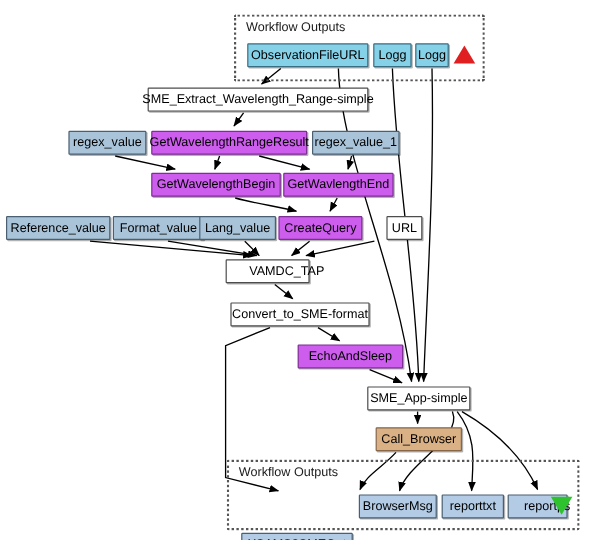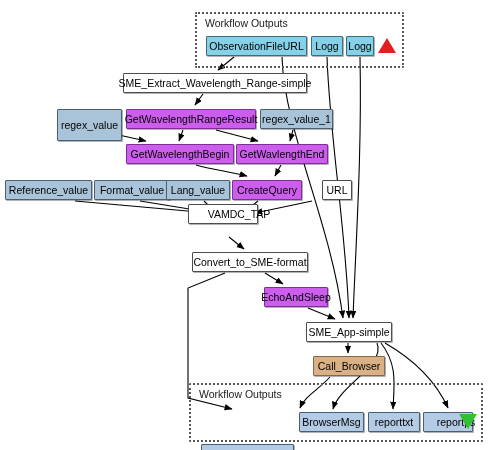--- a/index.html
+++ b/index.html
@@ -130,36 +130,36 @@
 
   <div class="group-box" style="left:189px;top:383px;width:290px;height:55px;"></div>
   <div class="group-label" style="left:199px;top:388px;">Workflow Outputs</div>
 
   <div class="node n-input" style="left:206px;top:36px;width:101px;height:20px;">ObservationFileURL</div>
   <div class="node n-input" style="left:311px;top:36px;width:32px;height:20px;">Logg</div>
   <div class="node n-input" style="left:346px;top:36px;width:28px;height:20px;">Logg</div>
 
   <div class="node n-proc" style="left:123px;top:73px;width:184px;height:20px;">SME_Extract_Wavelength_Range-simple</div>
 
-  <div class="node n-port" style="left:57px;top:109px;width:65px;height:32px;">regex_value</div>
+  <div class="node n-port" style="left:57px;top:109px;width:65px;height:20px;">regex_value</div>
   <div class="node n-magenta" style="left:126px;top:109px;width:130px;height:20px;">GetWavelengthRangeResult</div>
   <div class="node n-port" style="left:260px;top:109px;width:73px;height:20px;text-align:center;">regex_value_1</div>
 
   <div class="node n-magenta" style="left:236px;top:144px;width:92px;height:20px;">GetWavlengthEnd</div>
   <div class="node n-magenta" style="left:126px;top:144px;width:108px;height:20px;">GetWavelengthBegin</div>
 
   <div class="node n-port" style="left:5px;top:180px;width:87px;height:20px;">Reference_value</div>
   <div class="node n-port" style="left:94px;top:180px;width:76px;height:20px;">Format_value</div>
   <div class="node n-port" style="left:166px;top:180px;width:64px;height:20px;">Lang_value</div>
   <div class="node n-magenta" style="left:232px;top:180px;width:70px;height:20px;">CreateQuery</div>
   <div class="node n-proc" style="left:322px;top:180px;width:30px;height:20px;">URL</div>
 
-  <div class="node n-proc" style="left:188px;top:204px;width:70px;height:20px;padding-left:32px;">VAMDC_TAP</div>
+  <div class="node n-proc" style="left:188px;top:216px;width:70px;height:20px;padding-left:32px;">VAMDC_TAP</div>
   <div class="node n-proc" style="left:192px;top:252px;width:116px;height:20px;">Convert_to_SME-format</div>
-  <div class="node n-magenta" style="left:264px;top:287px;width:64px;height:20px;">EchoAndSleep</div>
+  <div class="node n-magenta" style="left:248px;top:287px;width:88px;height:20px;">EchoAndSleep</div>
   <div class="node n-proc" style="left:306px;top:322px;width:86px;height:20px;">SME_App-simple</div>
   <div class="node n-tan" style="left:313px;top:356px;width:72px;height:20px;">Call_Browser</div>
 
   <div class="node n-output" style="left:201px;top:412px;width:93px;height:20px;margin-top:32px;">XSAMS2SMEOut</div>
   <div class="node n-output" style="left:299px;top:412px;width:65px;height:20px;">BrowserMsg</div>
   <div class="node n-output" style="left:368px;top:412px;width:52px;height:20px;">reporttxt</div>
   <div class="node n-output" style="left:423px;top:412px;width:50px;height:20px;padding-left:16px;">reportps</div>
 
   <div class="tri tri-up" style="left:378px;top:38px;"></div>
   <div class="tri tri-down" style="left:459px;top:414px;"></div>

